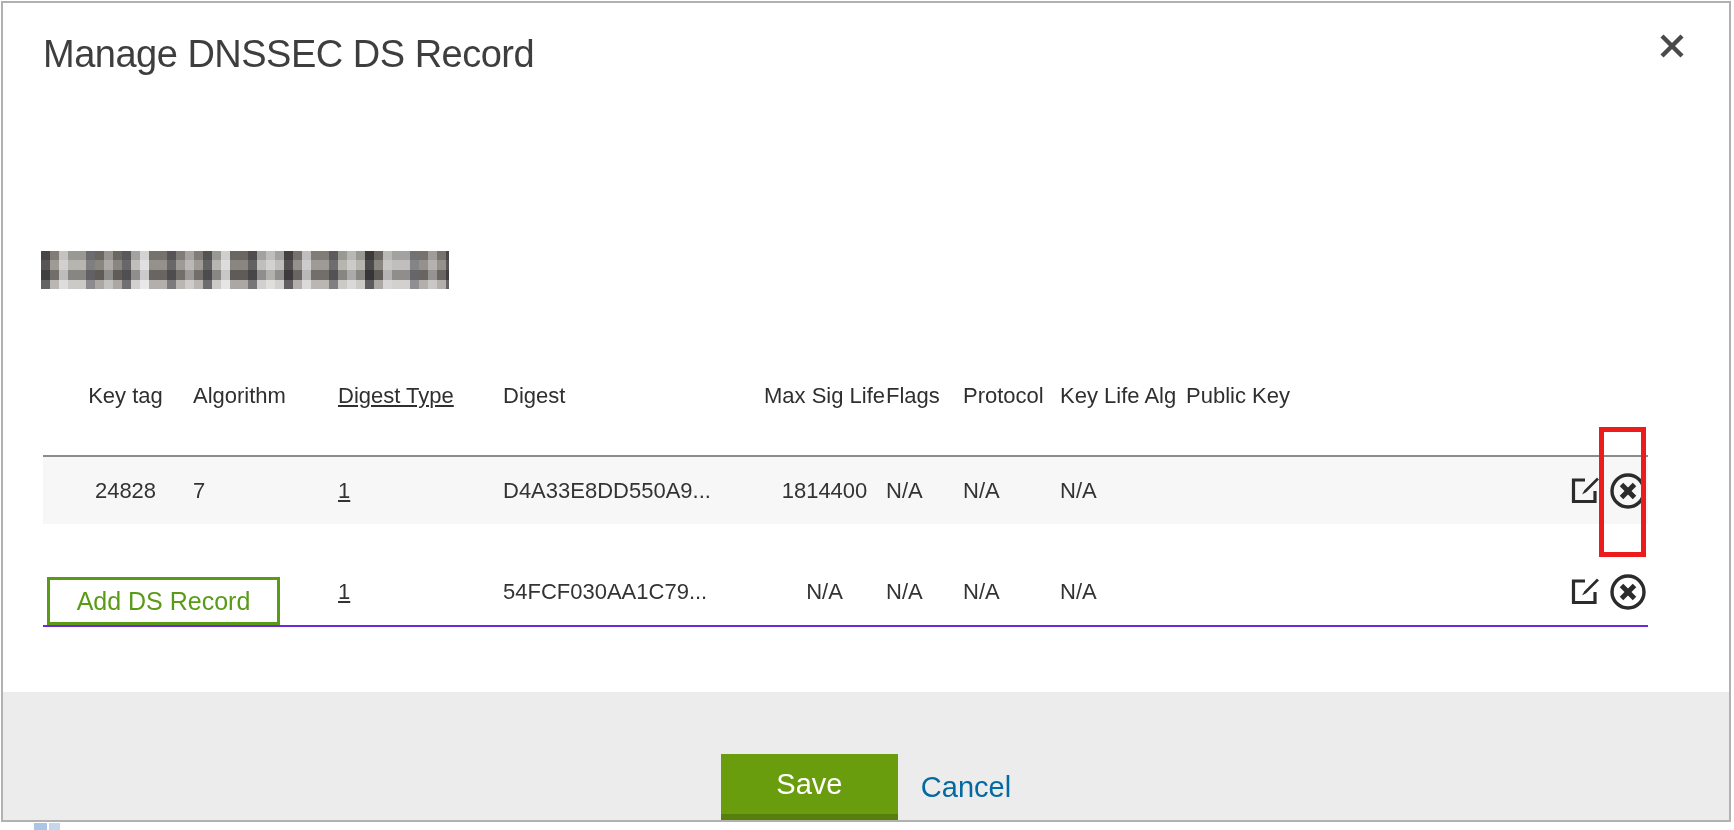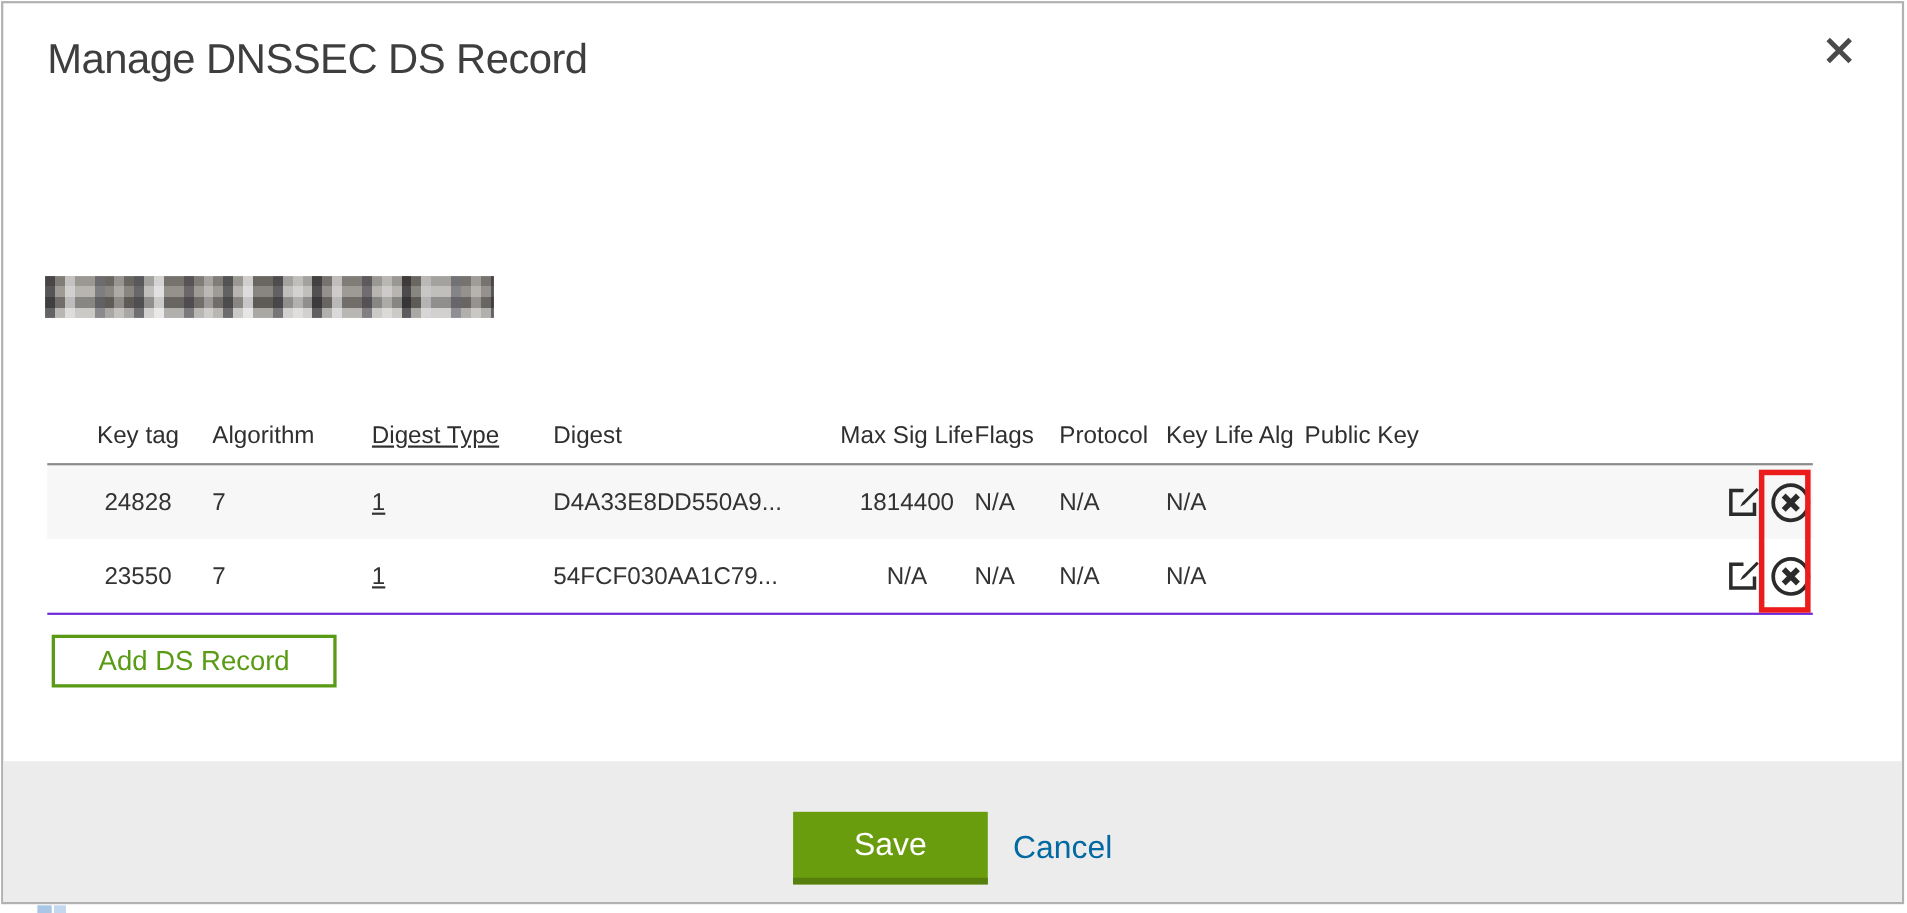--- a/index.html
+++ b/index.html
@@ -54,21 +54,21 @@
     left: 40px; top: 368px;
     width: 1605px;
   }
   .t-row {
     display: flex;
     align-items: center;
     padding-left: 15px;
   }
   .t-head { height: 50px; }
   .t-head .cell { font-size: 22px; color: #2f2f2f; }
-  .t-body-row { height: 69px; font-size: 22px; color: #333333; }
+  .t-body-row { height: 69px; font-size: 22px; color: #333333; margin-top: 34px; }
   .t-body-row.odd  { background: #f7f7f7; border-top: 2px solid #8b8b8b; }
   .t-body-row.even { background: #ffffff; border-bottom: 2px solid #6d28d9; }
   .cell { flex: 0 0 auto; white-space: nowrap; overflow: hidden; }
   .c-keytag   { width: 135px; text-align: center; }
   .c-alg      { width: 145px; }
   .c-dtype    { width: 165px; text-decoration: underline; }
   .c-digest   { width: 260px; }
   .c-maxsig   { width: 123px; text-align: center; }
   .c-flags    { width: 77px;  }
   .c-proto    { width: 97px;  }
@@ -93,37 +93,37 @@
     left: 1556px; top: 56px;
     width: 47px; height: 130px;
     border: 5px solid #ec1c1c;
     pointer-events: none;
     z-index: 5;
   }
   
   .add-btn {
     position: absolute;
     left: 44px; top: 574px;
-    width: 259px; height: 48px;
+    width: 233px; height: 48px;
     background: #ffffff;
     border: 3px solid #5a9b16;
     color: #5a9b16;
     font-size: 25px;
     font-family: "Liberation Sans", sans-serif;
     cursor: pointer;
   }
   
   .footer {
     position: absolute;
     left: 0; bottom: 0;
     width: 100%; height: 128px;
     background: #ececec;
     display: flex;
     justify-content: center;
-    align-items: center;
+    align-items: flex-end;
     padding-top: 30px;
   }
   .save-btn {
     width: 177px; height: 66px;
     background: #699d0e;
     border: none;
     border-bottom: 6px solid #567f0d;
     color: #ffffff;
     font-size: 29px;
     font-family: "Liberation Sans", sans-serif;

